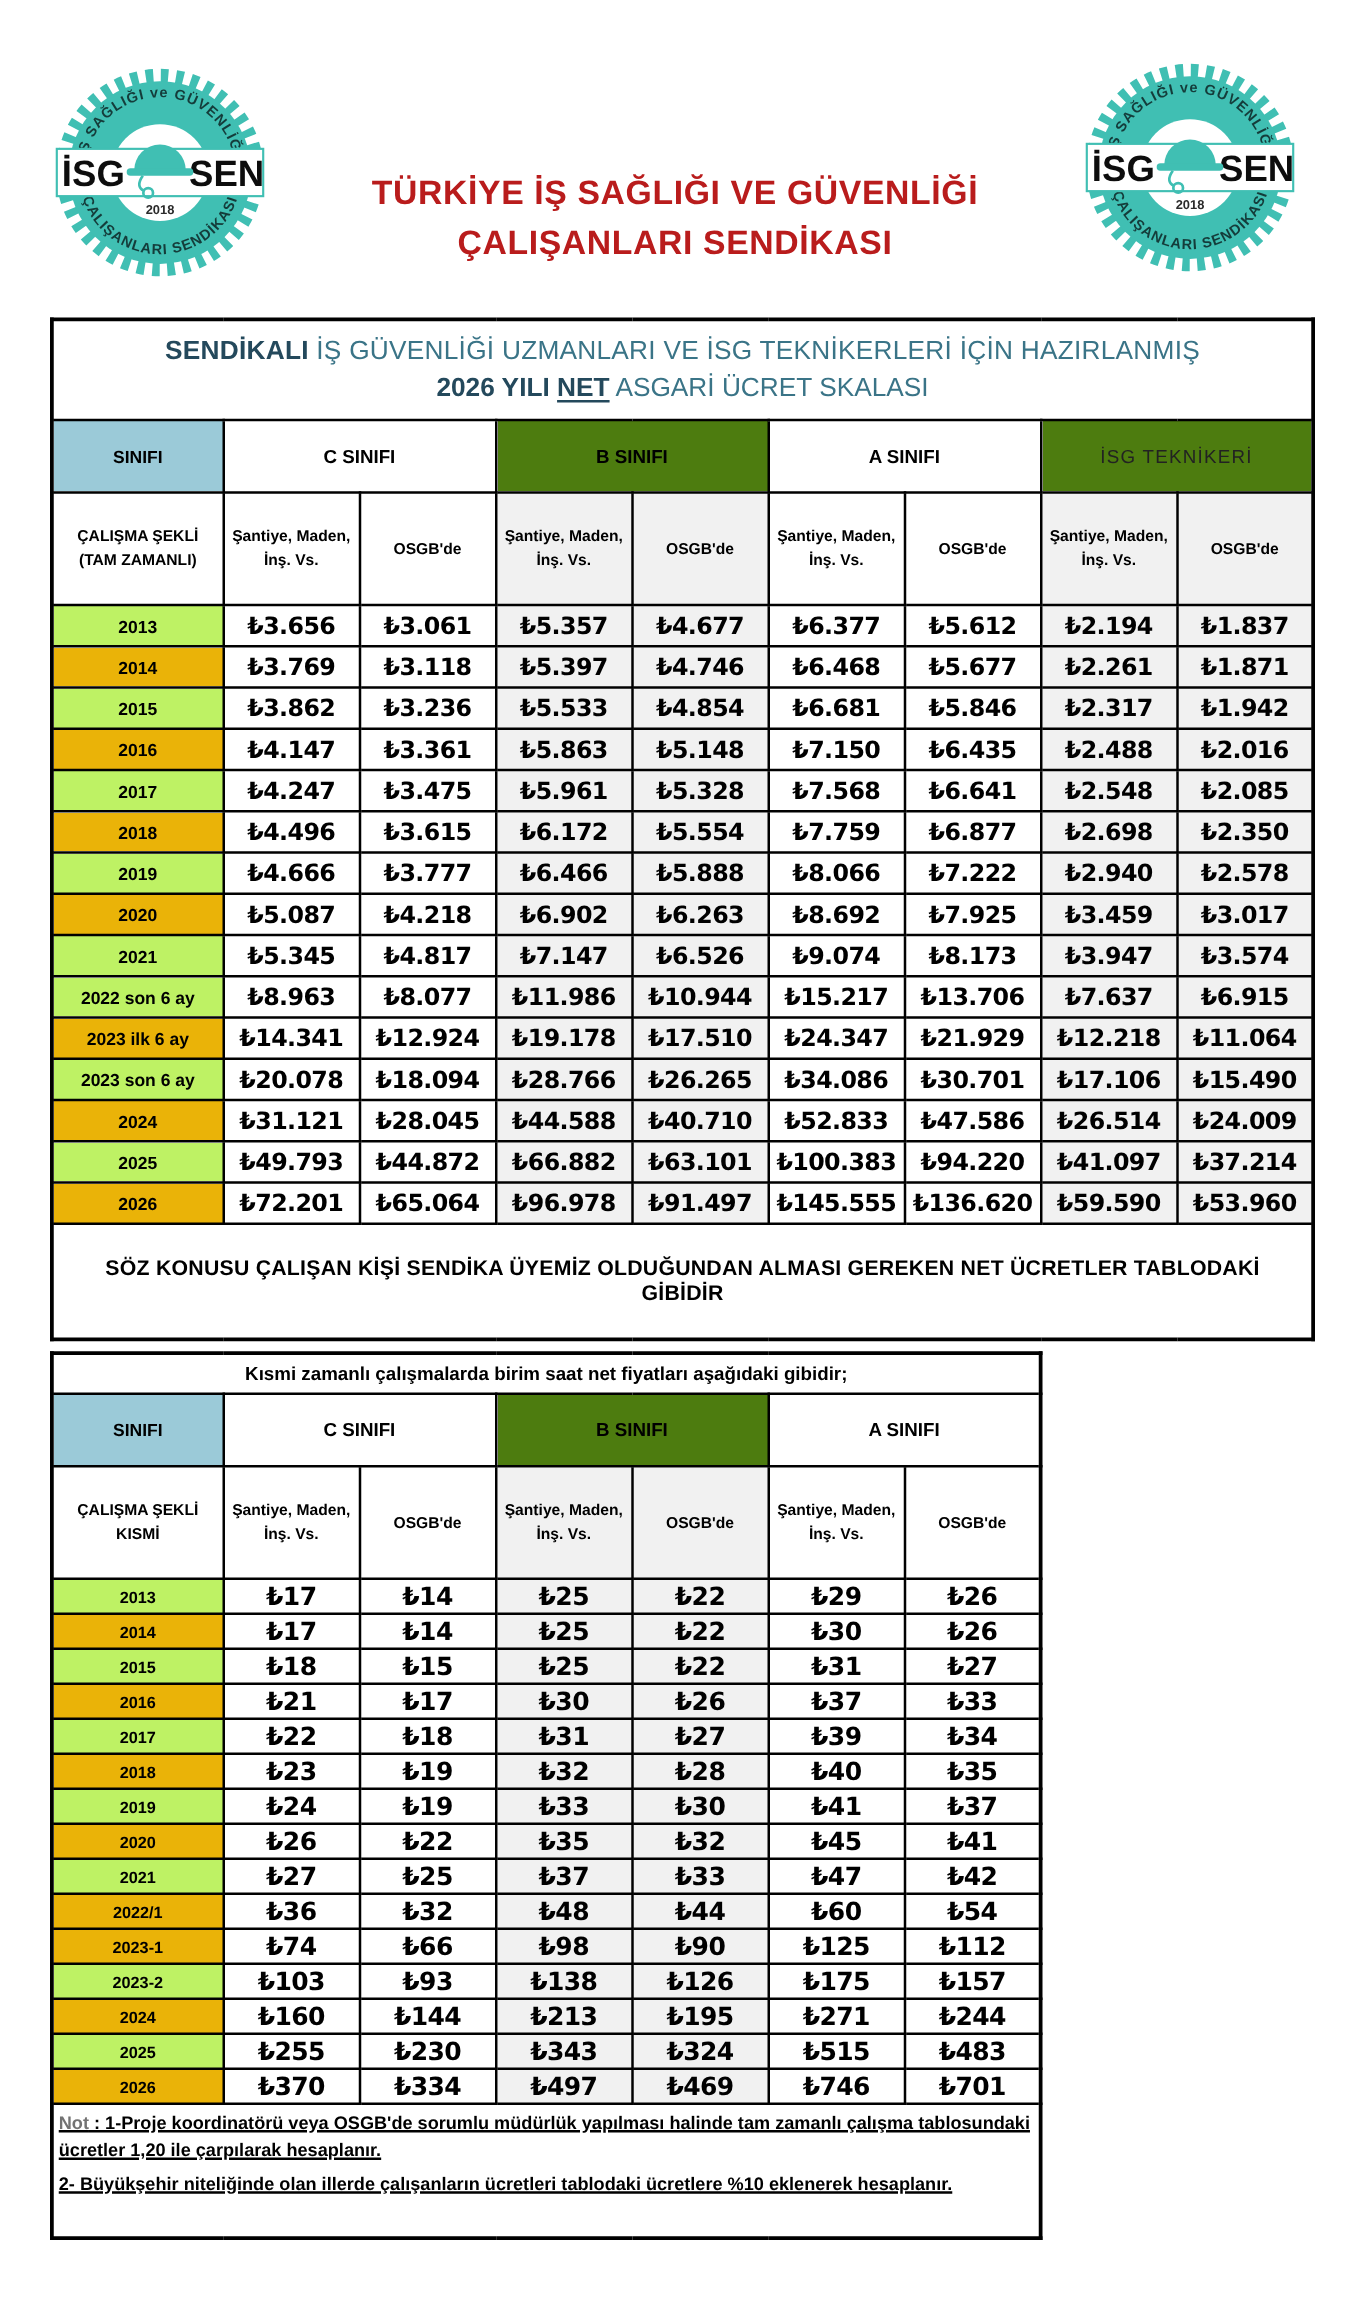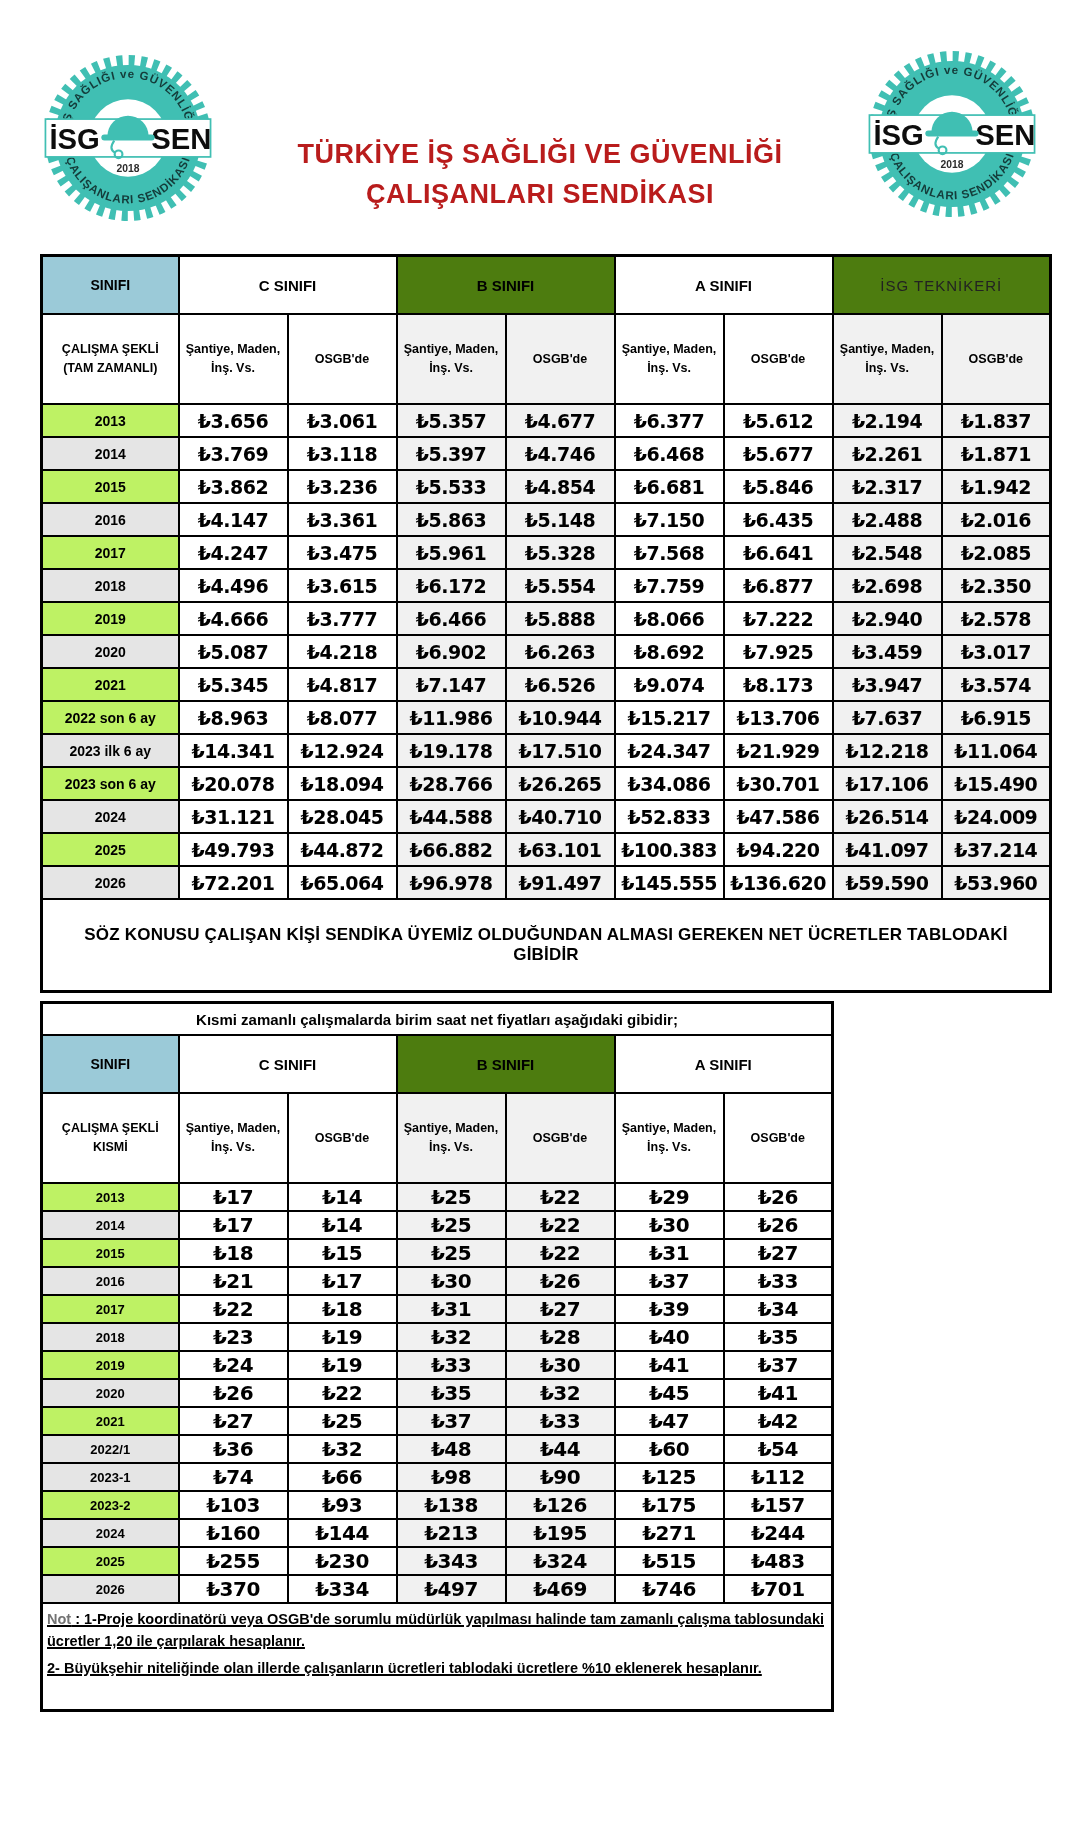--- a/index.html
+++ b/index.html
@@ -31,21 +31,21 @@
   .netu{text-decoration:underline;text-decoration-thickness:2px;text-underline-offset:3px;}
   
   .corner{background:#9bcad8;font-size:14px;font-weight:bold;text-align:center;vertical-align:middle;}
   .cls{font-size:15px;font-weight:bold;text-align:center;vertical-align:middle;background:#fff;height:54px;}
   .cls.tint{background:#4d7c0f;}
   .cls.lightw{font-weight:400;letter-spacing:1px;color:#222;}
   .subhead{height:84px;font-size:12.5px;font-weight:bold;text-align:center;vertical-align:middle;background:#fff;padding:2px 6px;line-height:1.5;}
   .subhead.tint{background:#f1f1f1;}
   .rowhead{height:84px;font-size:12.5px;font-weight:bold;text-align:center;vertical-align:middle;background:#fff;padding:2px 4px;line-height:1.5;}
   
-  .yr{height:29px;font-size:14px;font-weight:bold;text-align:center;vertical-align:middle;background:#e5e5e5;}
+  .yr{height:29px;font-size:14px;font-weight:bold;text-align:center;vertical-align:middle;background:#eab308;}
   .yr.shade{background:#bef264;}
   .val{height:29px;font-size:19px;font-weight:bold;text-align:center;vertical-align:middle;background:#fff;font-family:"DejaVu Sans","Liberation Sans",sans-serif;letter-spacing:-0.5px;}
   .val.tint{background:#f1f1f1;}
   .hour-table .yr{height:23px;font-size:13px;}
   .hour-table .val{height:23px;font-size:20px;}
   
   .soz{height:82px;text-align:center;vertical-align:middle;font-size:17px;font-weight:bold;letter-spacing:.2px;padding:4px 12px;background:#fff;}
   
   .hour-title{height:28px;text-align:center;vertical-align:middle;font-size:15px;font-weight:bold;background:#fff;}
   
@@ -129,20 +129,33 @@
         <col style="width:109px">
     <col style="width:109px">
         <col style="width:109px">
     <col style="width:109px">
         <col style="width:109px">
     <col style="width:109px">
         <col style="width:109px">
   </colgroup>
   <tbody>
     <tr>
+      <td class="tbl-title" colspan="9">
+        <div class="l1">
+          <span class="dkbold">SENDİKALI</span>
+          <span>İŞ GÜVENLİĞİ UZMANLARI VE İSG TEKNİKERLERİ İÇİN HAZIRLANMIŞ</span>
+        </div>
+        <div class="l2">
+          <span class="dkbold">2026 YILI</span>
+          <span class="dkbold netu">NET</span>
+          <span>ASGARİ ÜCRET SKALASI</span>
+        </div>
+      </td>
+    </tr>
+    <tr>
       <td class="corner">SINIFI</td>
       <td class="cls" colspan="2">C SINIFI</td>
       <td class="cls tint" colspan="2">B SINIFI</td>
       <td class="cls" colspan="2">A SINIFI</td>
       <td class="cls tint lightw" colspan="2">İSG TEKNİKERİ</td>
     </tr>
     <tr>
       <td class="rowhead">ÇALIŞMA ŞEKLİ (TAM ZAMANLI)</td>
       <td class="subhead">Şantiye, Maden, İnş. Vs.</td>
       <td class="subhead">OSGB'de</td>

